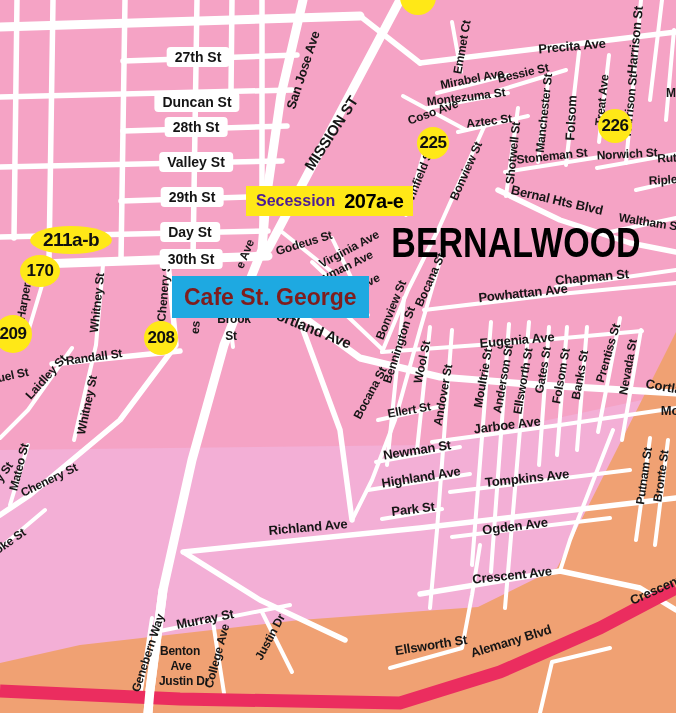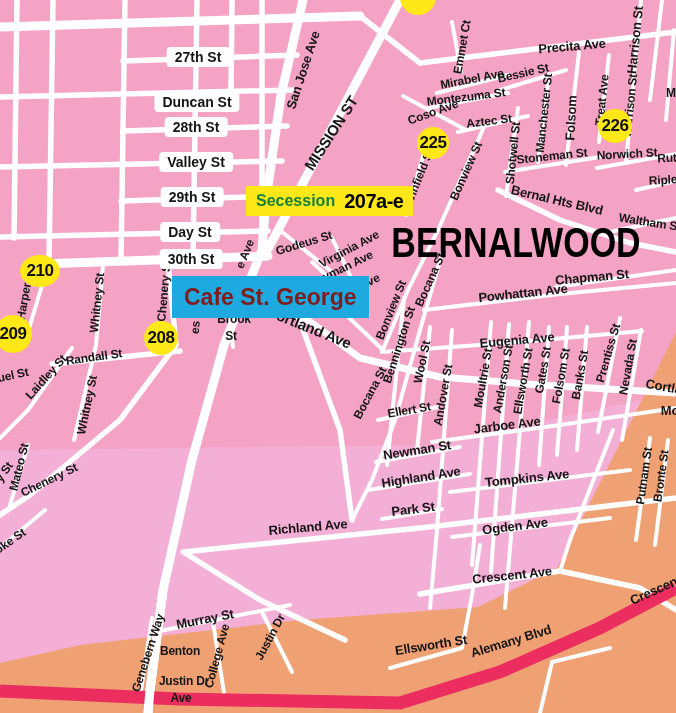--- a/index.html
+++ b/index.html
@@ -25,21 +25,21 @@
   }
   #region-title{
     position:absolute;z-index:4;color:#000;font-weight:700;font-size:40px;
     white-space:nowrap;letter-spacing:0px;
     transform:translate(-50%,-50%) scale(0.85,1.08);
   }
   #secession-banner{
     position:absolute;z-index:6;background:var(--yellow,#FFE817);
     height:30px;display:flex;align-items:center;padding:0 10px;gap:9px;
   }
-  #secession-banner .sec-name{font-size:16px;font-weight:700;color:#15803d;}
+  #secession-banner .sec-name{font-size:16px;font-weight:700;color:#4c1d95;}
   #secession-banner .sec-units{font-size:20px;font-weight:700;color:#000;letter-spacing:-0.5px;}
   #cafe-banner{
     position:absolute;z-index:6;background:var(--blue,#1EA9E1);
     height:26px;display:flex;align-items:center;padding:8px 12px;
     color:#7f1d1d;font-size:23px;font-weight:700;white-space:nowrap;
   }
   #shield-280{
     position:absolute;z-index:7;width:58px;height:58px;border-radius:50%;
     background:var(--red,#C4262B);border:5px solid #fff;
     display:flex;align-items:center;justify-content:center;
@@ -215,21 +215,21 @@
       <div class="lbl" style="transform: translate(-50%, -50%) rotate(-7deg); left: 413px; top: 509px;">Park St</div>
       <div class="lbl" style="transform: translate(-50%, -50%) rotate(-7deg); left: 515px; top: 526px;">Ogden Ave</div>
       <div class="lbl" style="transform: translate(-50%, -50%) rotate(-6deg); left: 512px; top: 575px;">Crescent Ave</div>
       <div class="lbl" style="transform: translate(-50%, -50%) rotate(-24deg); left: 664px; top: 586px;">Crescent Av</div>
       <div class="lbl" style="transform: translate(-50%, -50%) rotate(-9deg); left: 431px; top: 645px;">Ellsworth St</div>
       <div class="lbl" style="transform: translate(-50%, -50%) rotate(-17deg); left: 511px; top: 641px;">Alemany Blvd</div>
       <div class="lbl" style="transform: translate(-50%, -50%) rotate(-5deg); left: 308px; top: 527px;">Richland Ave</div>
       <div class="lbl" style="transform: translate(-50%, -50%) rotate(-11deg); left: 205px; top: 619px;">Murray St</div>
       <div class="lbl" style="transform: translate(-50%, -50%) rotate(-72deg); font-size: 12px; left: 148px; top: 653px;">Genebern Way</div>
       <div class="lbl" style="transform: translate(-50%, -50%) rotate(0deg); font-size: 12px; left: 180px; top: 651px;">Benton</div>
-      <div class="lbl" style="transform: translate(-50%, -50%) rotate(0deg); font-size: 12px; left: 181px; top: 666px; margin-top: 32px;">Ave</div>
+      <div class="lbl" style="transform: translate(-50%, -50%) rotate(0deg); font-size: 12px; left: 181px; top: 666px;">Ave</div>
       <div class="lbl" style="transform: translate(-50%, -50%) rotate(0deg); font-size: 12px; left: 184px; top: 681px;">Justin Dr</div>
       <div class="lbl" style="transform: translate(-50%, -50%) rotate(-75deg); font-size: 12px; left: 217px; top: 656px;">College Ave</div>
       <div class="lbl" style="transform: translate(-50%, -50%) rotate(-62deg); font-size: 12px; left: 270px; top: 637px;">Justin Dr</div>
       <div class="lbl" style="transform: translate(-50%, -50%) rotate(-76deg); font-size: 12px; left: 19px; top: 467px;">Mateo St</div>
       <div class="lbl" style="transform: translate(-50%, -50%) rotate(-26deg); font-size: 12px; left: 49px; top: 480px;">Chenery St</div>
       <div class="lbl" style="transform: translate(-50%, -50%) rotate(-55deg); font-size: 12px; left: 4px; top: 472px;">y St</div>
       <div class="lbl" style="transform: translate(-50%, -50%) rotate(-35deg); font-size: 12px; left: 10px; top: 541px;">oke St</div>
       <div class="lbl" style="transform: translate(-50%, -50%) rotate(-8deg); font-size: 12px; left: 94px; top: 357px;">Randall St</div>
       <div class="lbl" style="transform: translate(-50%, -50%) rotate(-48deg); font-size: 12px; left: 46px; top: 377px;">Laidley St</div>
       <div class="lbl" style="transform: translate(-50%, -50%) rotate(-12deg); font-size: 12px; left: 13px; top: 375px;">uel St</div>
@@ -247,21 +247,22 @@
       <div class="pill" style="transform: translate(-50%, -50%); left: 197px; top: 92px; margin-top: 10px;">Duncan St</div>
       <div class="pill" style="transform: translate(-50%, -50%); left: 196px; top: 127px;">28th St</div>
       <div class="pill" style="transform: translate(-50%, -50%); left: 196px; top: 162px;">Valley St</div>
       <div class="pill" style="transform: translate(-50%, -50%); left: 192px; top: 197px;">29th St</div>
       <div class="pill" style="transform: translate(-50%, -50%); left: 190px; top: 232px;">Day St</div>
       <div class="pill" style="transform: translate(-50%, -50%); left: 191px; top: 259px;">30th St</div>
       <div class="badge" style="width: 32px; height: 32px; transform: translate(-50%, -50%); left: 433px; top: 143px;">225</div>
       <div class="badge" style="width: 34px; height: 34px; transform: translate(-50%, -50%); left: 615px; top: 126px;">226</div>
       <div class="badge" style="width: 34px; height: 34px; transform: translate(-50%, -50%); left: 161px; top: 338px;">208</div>
       <div class="badge" style="width: 38px; height: 38px; transform: translate(-50%, -50%); left: 13px; top: 334px;">209</div>
-      <div class="badge" style="width: 40px; height: 32px; transform: translate(-50%, -50%); left: 40px; top: 271px;">210</div>
+      <div class="badge" style="width: 40px; height: 32px; transform: translate(-50%, -50%); left: 40px; top: 271px;">170</div>
+      <div class="badge" style="width: 82px; height: 28px; transform: translate(-50%, -50%); font-size: 19px; left: 71px; top: 240px;">211a-b</div>
       <div class="badge" style="width: 36px; height: 36px; transform: translate(-50%, -50%); left: 418px; top: -3px;"></div>
     </div>
 
   <div id="region-title" style="left:516px;top:242px;">BERNALWOOD</div>
 
   <div id="secession-banner" style="left:246px;top:186px;">
     <span class="sec-name">Secession</span>
     <span class="sec-units">207a-e</span>
   </div>
 

